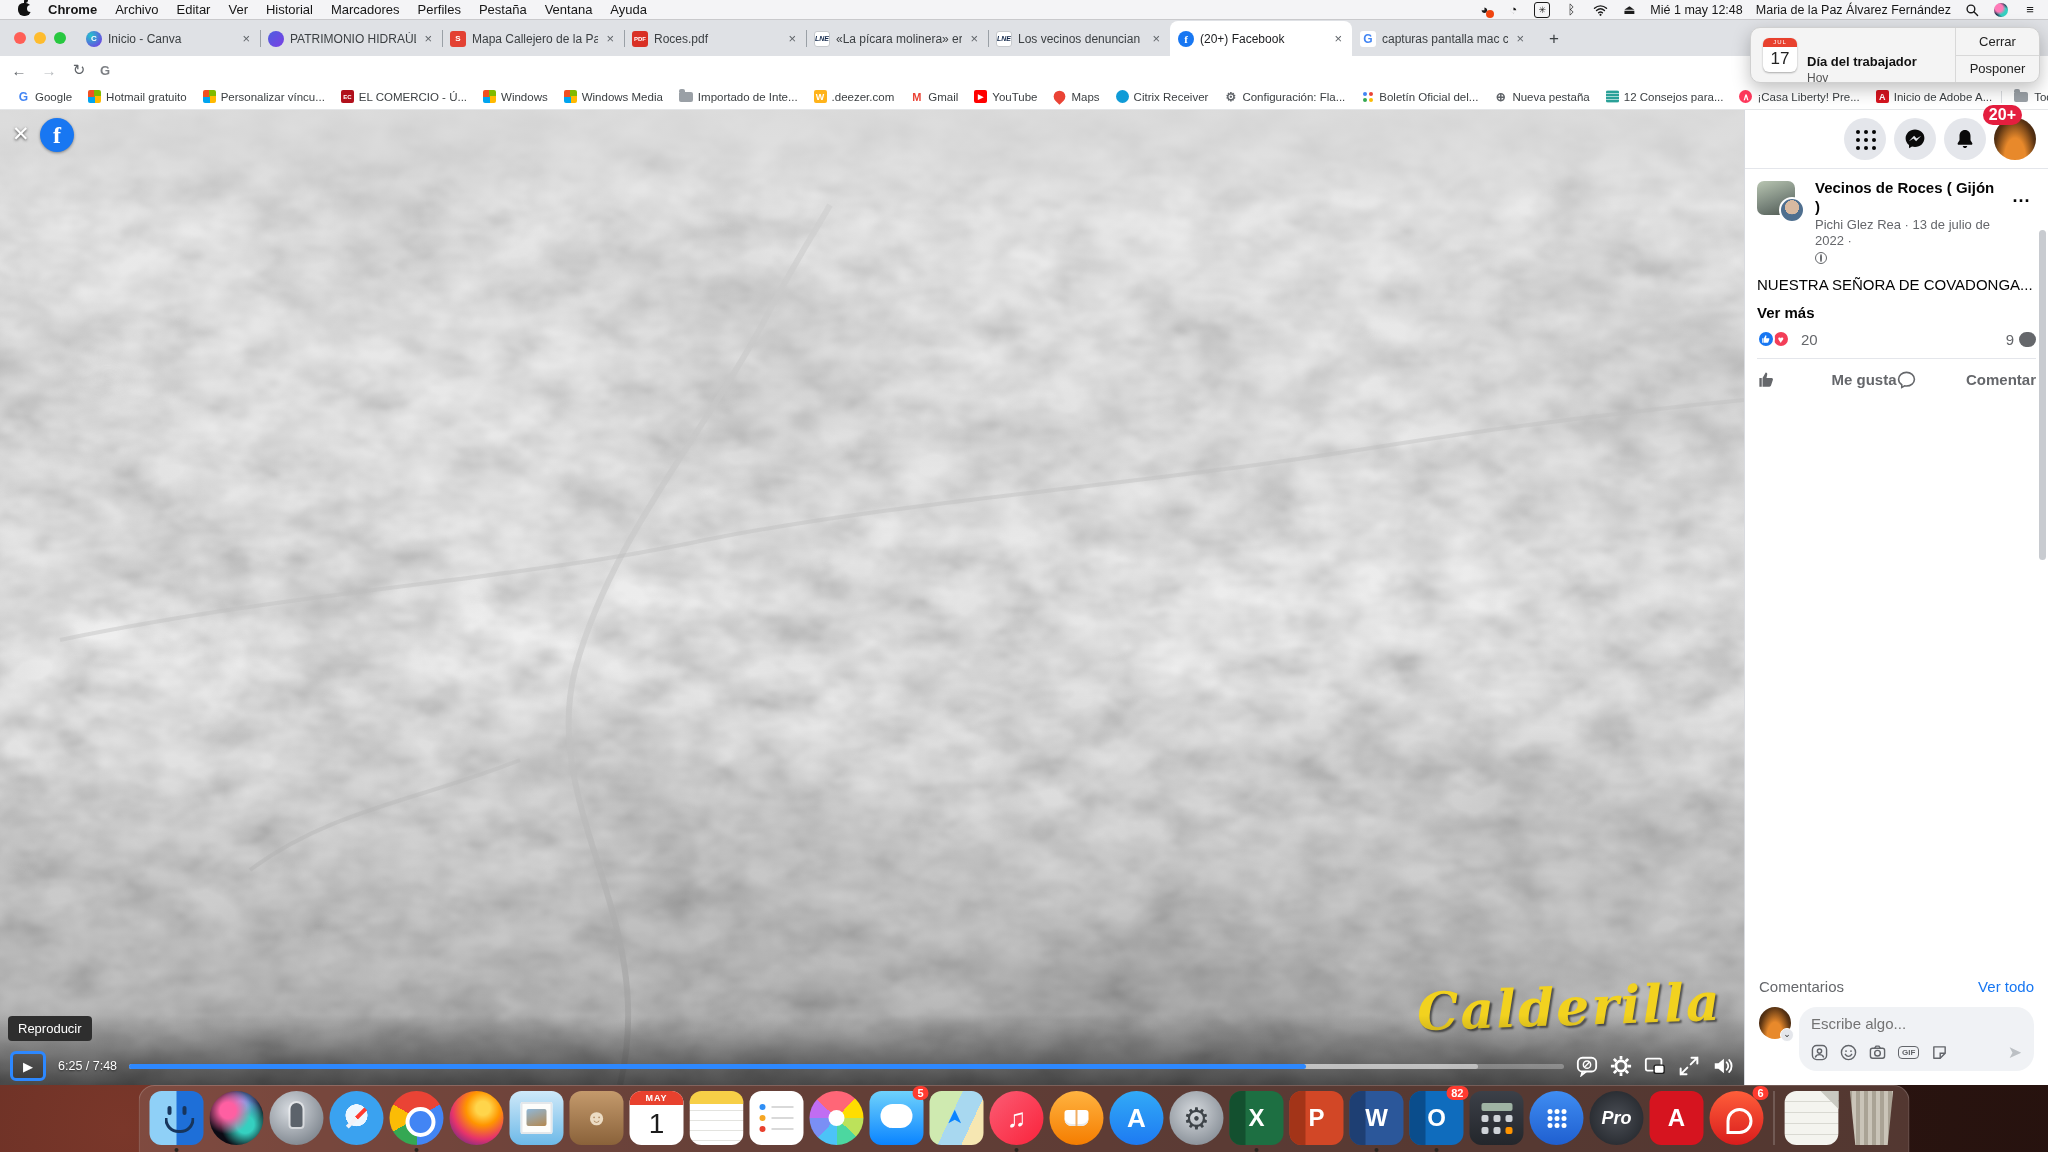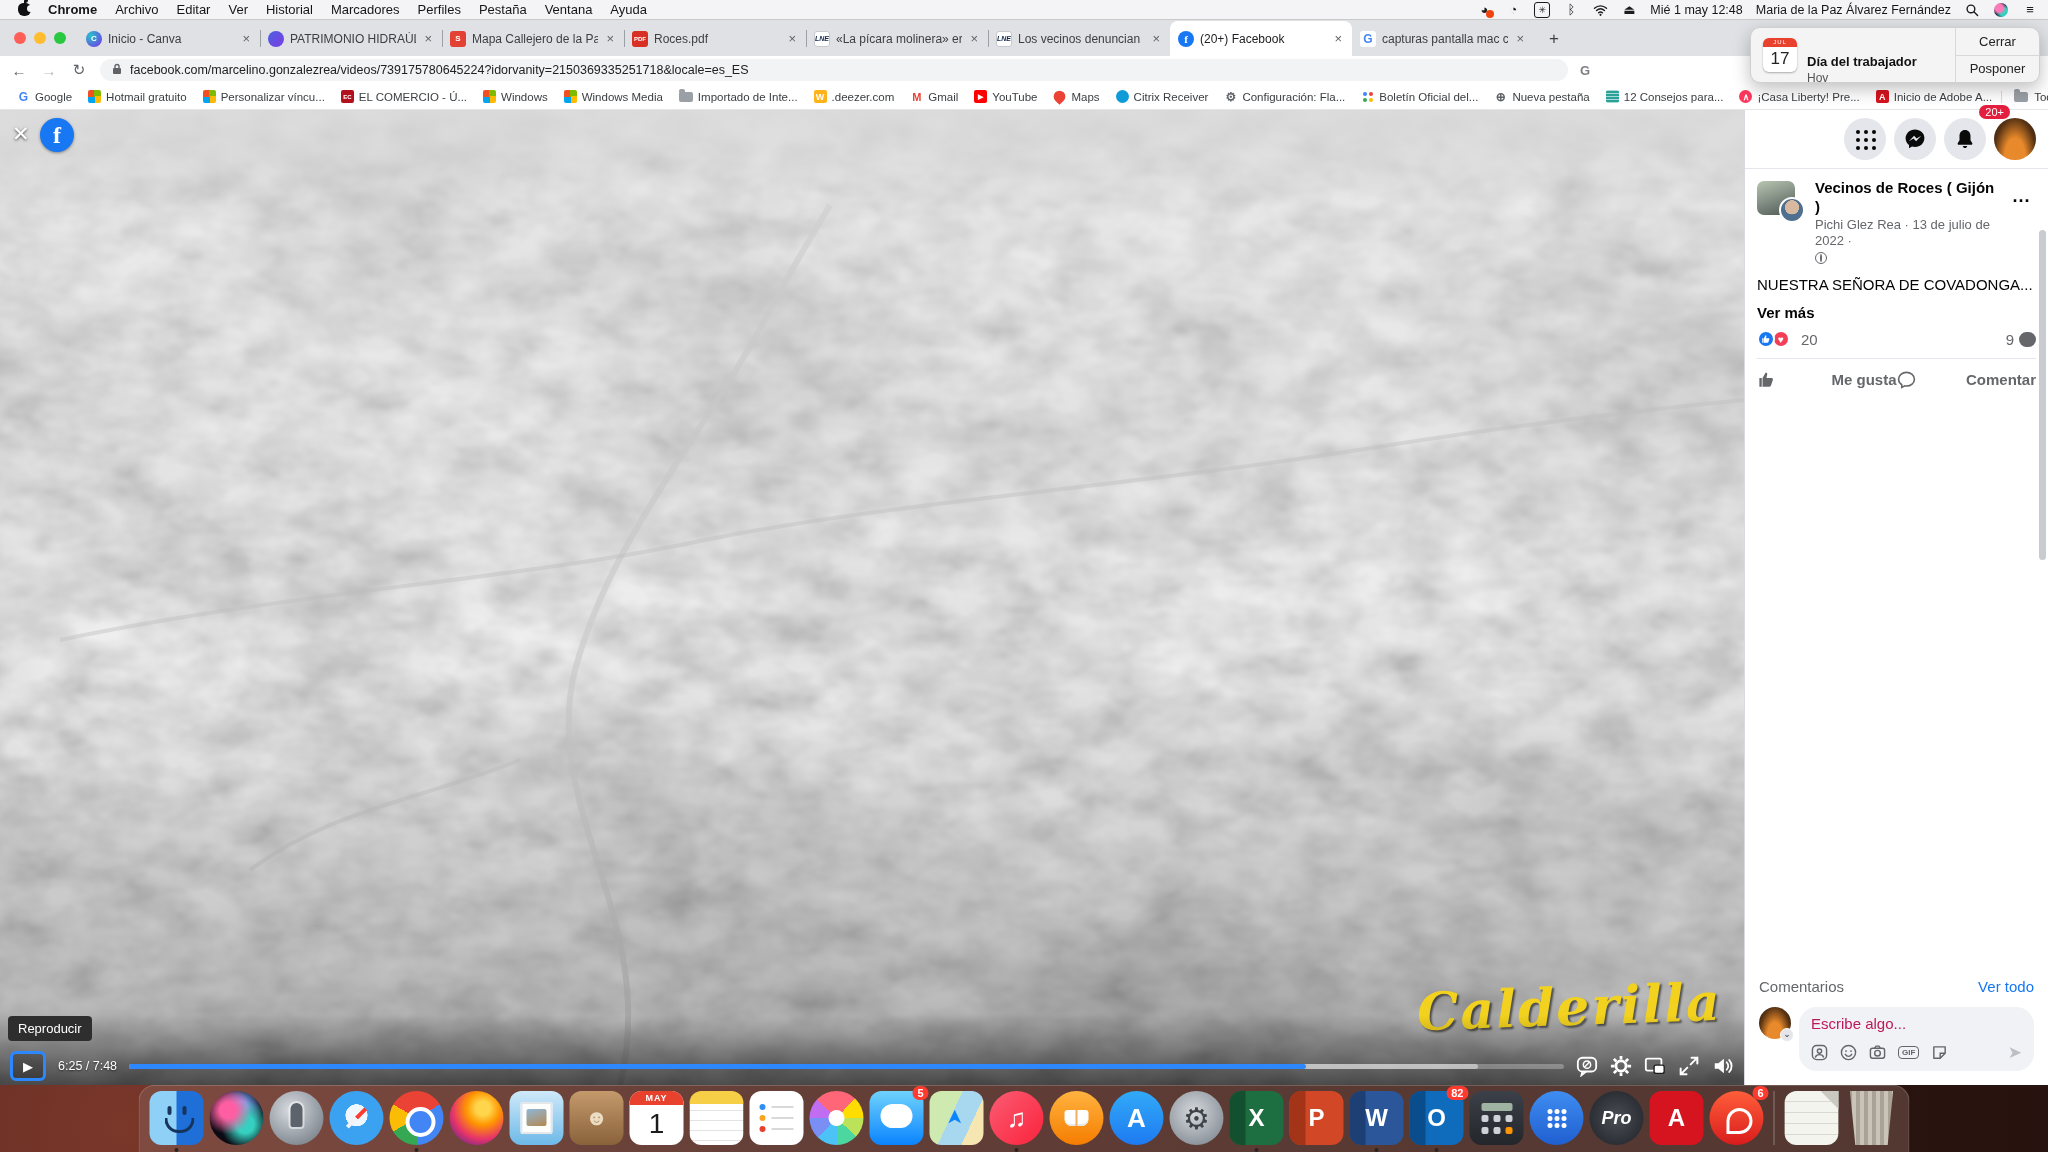--- a/index.html
+++ b/index.html
@@ -94,21 +94,21 @@
 .pic{width:22px;height:22px;display:flex;align-items:center;justify-content:center;flex:none}
 .pic svg{display:block}
 
 
 .sidebar{flex:1;background:#fff;border-left:1px solid #d8dadf;position:relative;font-size:15px;color:#050505}
 .fbtop{display:flex;justify-content:flex-end;align-items:center;gap:8px;padding:8px 12px 8px 0;border-bottom:1px solid #e4e6eb}
 .fbc{width:42px;height:42px;border-radius:50%;background:#e4e6eb;display:flex;align-items:center;justify-content:center;position:relative;flex:none}
 .dots9{width:4px;height:4px;border-radius:50%;background:#050505;
 box-shadow:8px 0 0 #050505,16px 0 0 #050505,0 8px 0 #050505,8px 8px 0 #050505,16px 8px 0 #050505,0 16px 0 #050505,8px 16px 0 #050505,16px 16px 0 #050505;margin:-14px 0 0 -14px}
 .fbavatar{background:radial-gradient(ellipse at 50% 95%,#e8892b 0 35%,#5a3413 70%,#241309);border:none}
-.navbadge{position:absolute;top:-5px;right:38px;background:#e41e3f;color:#fff;font-size:11px;font-weight:normal;border-radius:10px;padding:1px 6px;z-index:3}
+.navbadge{position:absolute;top:-5px;right:26px;background:#e41e3f;color:#fff;font-size:16px;font-weight:bold;border-radius:10px;padding:1px 6px;z-index:3}
 .post{padding:10px 12px 0}
 .phead{display:flex;gap:10px}
 .pavs{position:relative;width:48px;height:44px;flex:none}
 .pav1{position:absolute;left:0;top:2px;width:38px;height:34px;border-radius:7px;background:linear-gradient(160deg,#b9c6b2,#77837a 60%,#4d574f)}
 .pav2{position:absolute;right:0;bottom:0;width:26px;height:26px;border-radius:50%;border:2px solid #fff;background:radial-gradient(circle at 50% 38%,#d8b9a0 0 40%,#4f6f8f 41%)}
 .ptitle{font-weight:bold;font-size:15px;line-height:1.25}
 .pby{font-size:13px;color:#65676b;line-height:1.3}
 .pglobe{display:inline-block;width:12px;height:12px;border-radius:50%;border:1px solid #65676b;position:relative;vertical-align:-2px}
 .pglobe::before{content:"";position:absolute;inset:1px 4px;border-left:1px solid #65676b;border-right:1px solid #65676b;border-radius:50%}
 .pmenu{margin-left:auto;width:34px;height:34px;border-radius:50%;display:flex;align-items:center;justify-content:center;color:#050505;font-size:18px;letter-spacing:1px;font-weight:bold}
@@ -128,21 +128,21 @@
 .pact svg{display:block}
 .sscroll{position:absolute;right:2px;top:120px;width:7px;height:330px;border-radius:4px;background:#c8cbd0}
 .cblock{position:absolute;left:0;right:0;bottom:0;padding:10px 14px 14px}
 .chead{display:flex;justify-content:space-between;align-items:center;margin-bottom:12px}
 .chead .lbl{color:#65676b;font-size:15px}
 .chead .all{color:#1877f2;font-size:15px}
 .composer{display:flex;gap:8px;align-items:flex-start}
 .cavatar{width:32px;height:32px;border-radius:50%;background:radial-gradient(ellipse at 50% 95%,#e8892b 0 35%,#5a3413 70%,#241309);flex:none;position:relative}
 .cavatar::after{content:"⌄";position:absolute;right:-3px;bottom:-3px;width:12px;height:12px;background:#e4e6eb;border-radius:50%;font-size:9px;line-height:11px;text-align:center;color:#333;border:1px solid #fff}
 .cpill{flex:1;background:#f0f2f5;border-radius:18px;padding:8px 12px 8px}
-.cph{color:#be185d;font-size:15px}
+.cph{color:#737373;font-size:15px}
 .cicons{display:flex;align-items:center;gap:12px;margin-top:10px;color:#62656a}
 .cico{display:flex;align-items:center;justify-content:center}
 .gif{border:1.5px solid #62656a;border-radius:4px;font-size:8px;font-weight:bold;padding:1px 3px;color:#62656a}
 .csend{margin-left:auto;color:#bcc0c4;font-size:17px}
 
 
 .notif{position:absolute;top:27px;right:8px;width:290px;height:56px;background:#f4f4f4;border:1px solid #d0d0d0;border-radius:10px;
 box-shadow:0 6px 18px rgba(0,0,0,.25);display:flex;z-index:600;overflow:hidden}
 .ncal{width:34px;height:34px;background:#fff;border-radius:6px;margin:10px 10px 0 12px;flex:none;box-shadow:0 1px 2px rgba(0,0,0,.3);overflow:hidden;text-align:center}
 .ncal .nm{display:block;background:#e8412e;color:#fff;font-size:6px;line-height:9px;letter-spacing:1px}
@@ -321,29 +321,20 @@
       <span class="ttl">capturas pantalla mac como ha...</span>
       <span class="cx">×</span>
     </div>
     <span class="newtab">+</span>
   </div>
 
   <div class="urlrow">
     <span class="navic">←</span>
     <span class="navic dis">→</span>
     <span class="navic">↻</span>
-    <div class="urlpill">
-      <span class="lock">
-        <svg width="10" height="12" viewBox="0 0 10 12">
-            <rect x="1" y="5" width="8" height="6" rx="1" fill="#5f6368"></rect>
-            <path d="M3 5V3.5A2 2 0 0 1 7 3.5V5" fill="none" stroke="#5f6368" stroke-width="1.4"></path>
-          </svg>
-      </span>
-      <span>facebook.com/marcelino.gonzalezrea/videos/739175780645224?idorvanity=2150369335251718&amp;locale=es_ES</span>
-    </div>
     <span class="exticon">G</span>
   </div>
 
   <div class="bookbar">
     <span class="bitem">
         <span class="bico bi-g">G</span>
         <span>Google</span>
       </span>
     <span class="bitem">
         <span class="bico bi-ms"></span>

